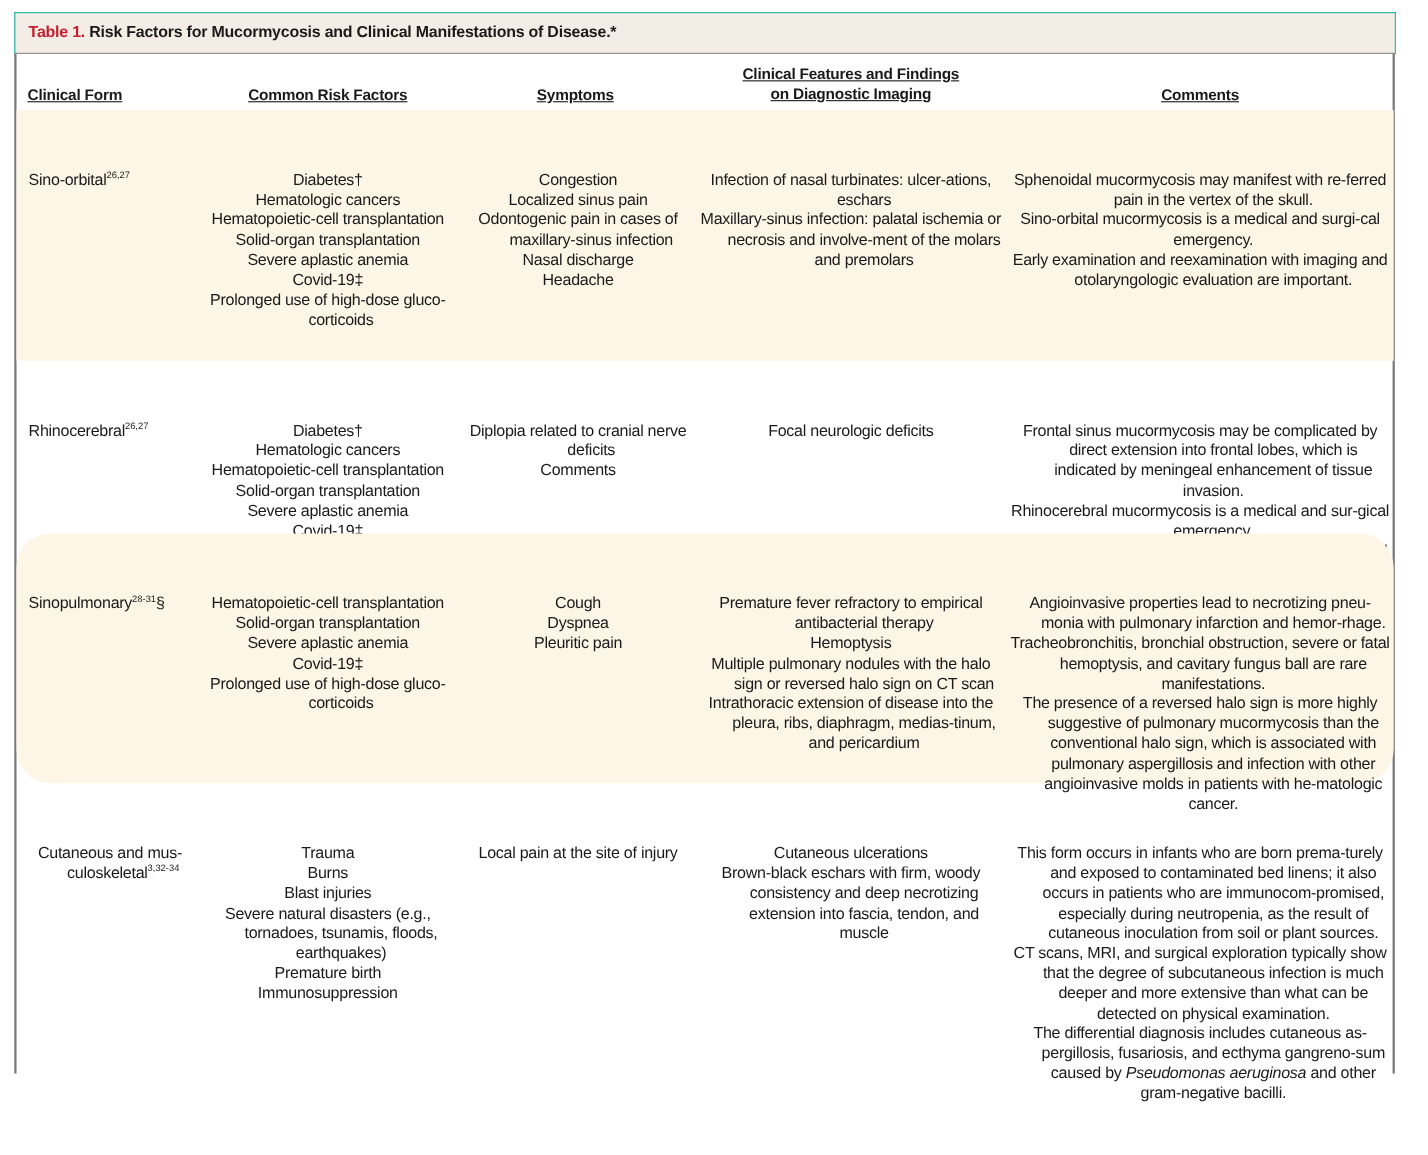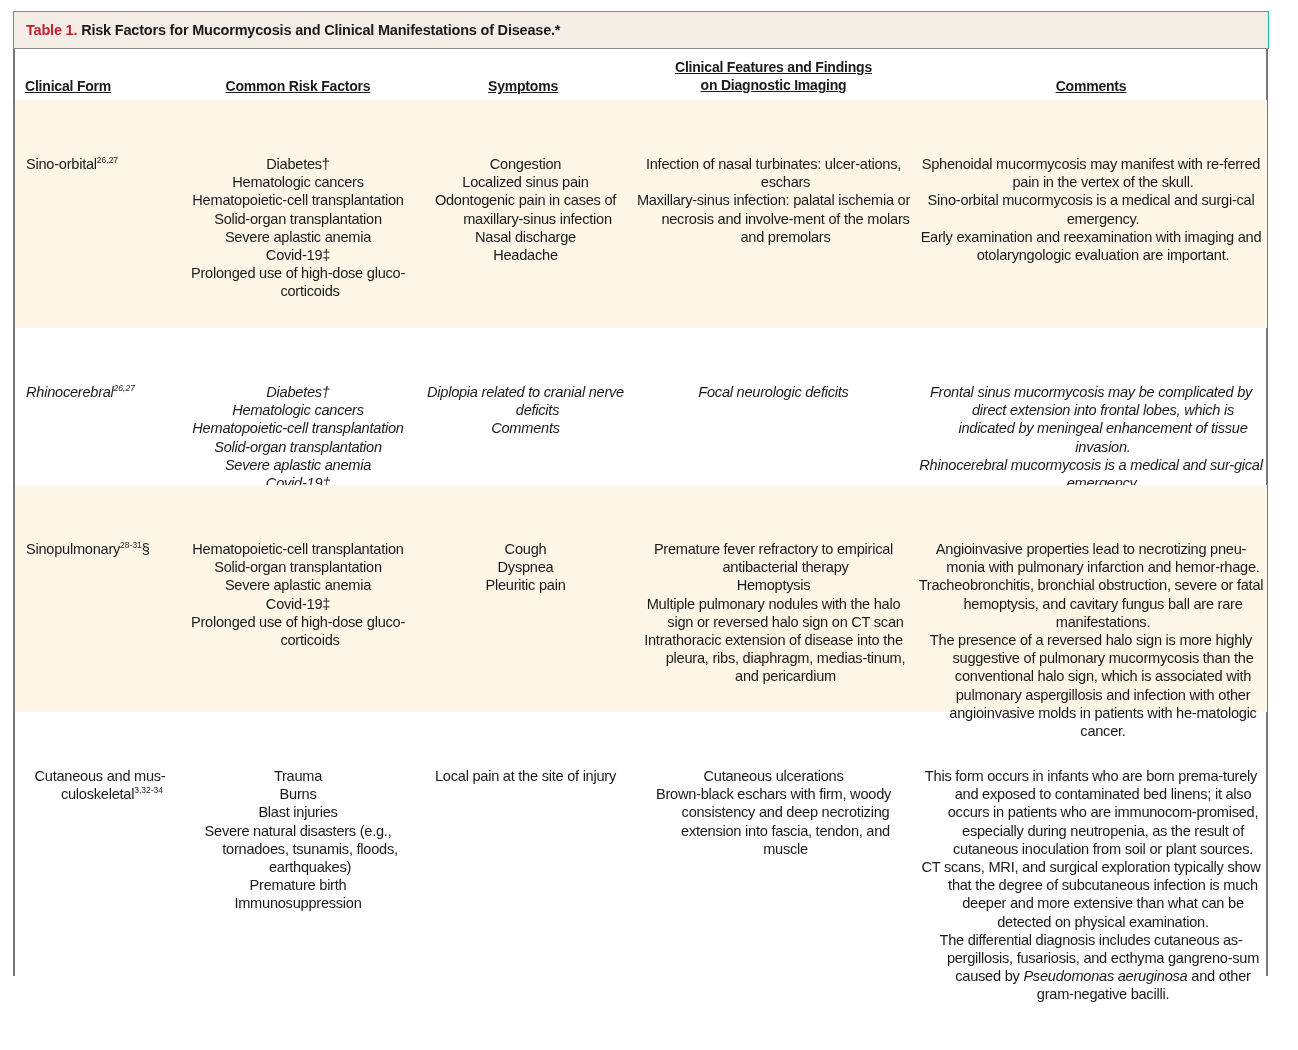--- a/index.html
+++ b/index.html
@@ -69,21 +69,21 @@
     <div class="item">Infection of nasal turbinates: ulcer-ations, eschars</div>
     <div class="item">Maxillary-sinus infection: palatal ischemia or necrosis and involve-ment of the molars and premolars</div>
   </div>
   <div class="cell c5">
     <div class="item">Sphenoidal mucormycosis may manifest with re-ferred pain in the vertex of the skull.</div>
     <div class="item">Sino-orbital mucormycosis is a medical and surgi-cal emergency.</div>
     <div class="item">Early examination and reexamination with imaging and otolaryngologic evaluation are important.</div>
   </div>
 </div>
 
-<div class="row" style="top:328px; height:157px;font-style:italic;">
+<div class="row" style="top:328px; height:157px;">
   <div class="cell c1"><span>Rhinocerebral</span><sup>26,27</sup></div>
   <div class="cell c2">
     <div class="item">Diabetes†</div>
     <div class="item">Hematologic cancers</div>
     <div class="item">Hematopoietic-cell transplantation</div>
     <div class="item">Solid-organ transplantation</div>
     <div class="item">Severe aplastic anemia</div>
     <div class="item">Covid-19‡</div>
     <div class="item">Prolonged use of high-dose gluco-corticoids</div>
   </div>
@@ -94,21 +94,21 @@
   <div class="cell c4">
     <div class="item">Focal neurologic deficits</div>
   </div>
   <div class="cell c5">
     <div class="item">Frontal sinus mucormycosis may be complicated by direct extension into frontal lobes, which is indicated by meningeal enhancement of tissue invasion.</div>
     <div class="item">Rhinocerebral mucormycosis is a medical and sur-gical emergency.</div>
     <div class="item">Early examination and reexamination with imaging and otolaryngologic evaluation are important.</div>
   </div>
 </div>
 
-<div class="row shaded" style="top:485px; height:227px;">
+<div class="row shaded" style="top:485px; height:227px;border-radius:31px;">
   <div class="cell c1"><span>Sinopulmonary</span><sup>28-31</sup><span>§</span></div>
   <div class="cell c2">
     <div class="item">Hematopoietic-cell transplantation</div>
     <div class="item">Solid-organ transplantation</div>
     <div class="item">Severe aplastic anemia</div>
     <div class="item">Covid-19‡</div>
     <div class="item">Prolonged use of high-dose gluco-corticoids</div>
   </div>
   <div class="cell c3">
     <div class="item">Cough</div>

